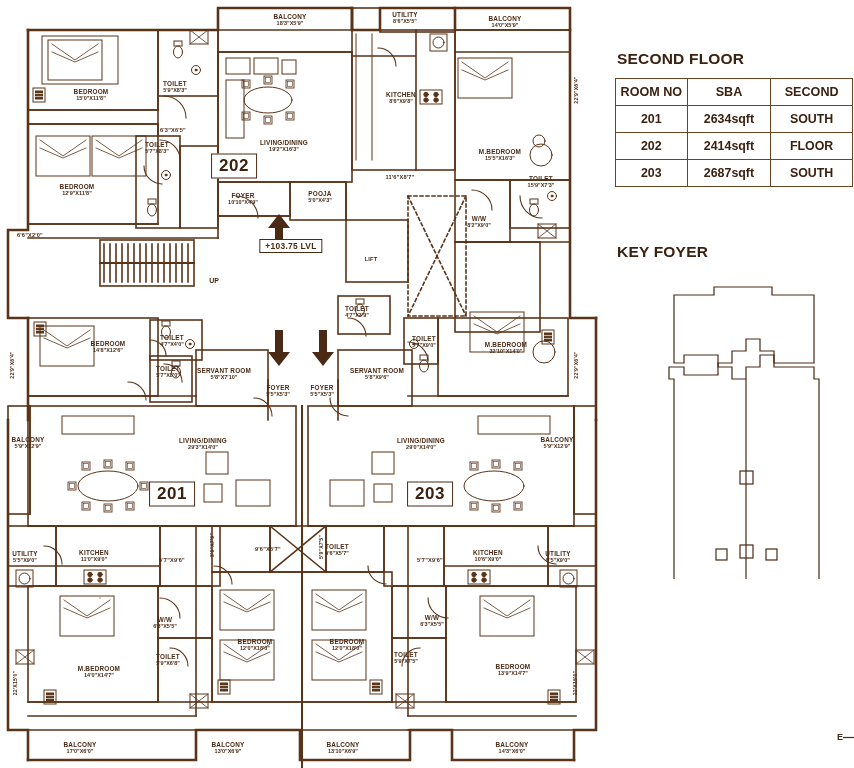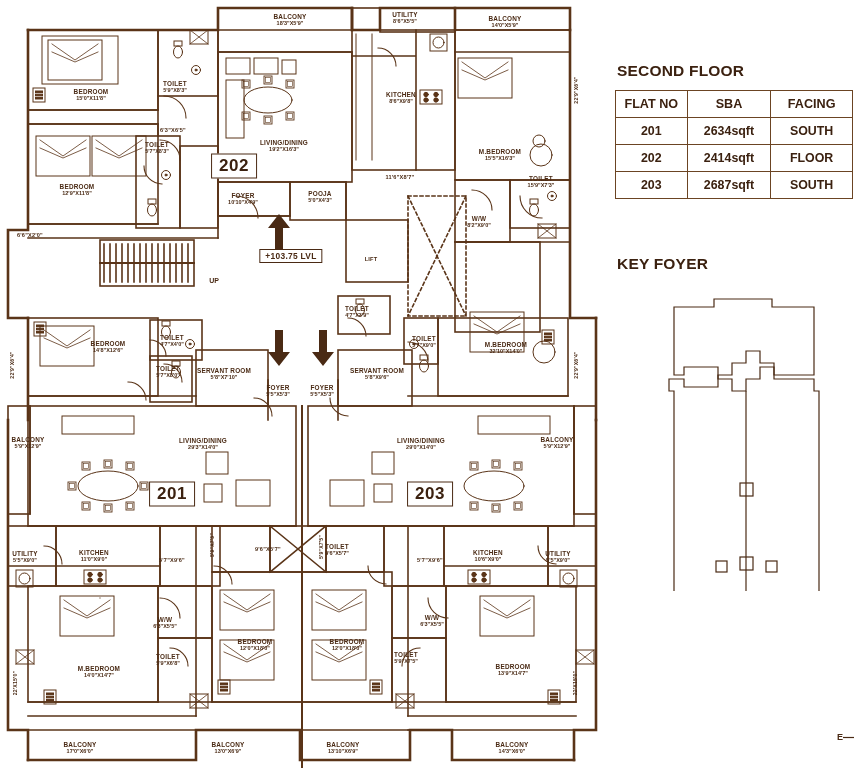--- a/index.html
+++ b/index.html
@@ -23,21 +23,21 @@
   .flatbadge{position:absolute;border:1.6px solid #4a2a14;background:#fff;
              font-size:17px;font-weight:700;letter-spacing:.5px;
              padding:1px 7px 2px;transform:translate(-50%,-50%);color:#3b2110;}
   .lvlbadge{position:absolute;border:1.4px solid #4a2a14;background:#fff;
             font-size:8.4px;font-weight:700;padding:1px 5px;
             transform:translate(-50%,-50%);letter-spacing:.3px;}
   .uptxt{position:absolute;font-size:7px;font-weight:700;transform:translate(-50%,-50%);}
   .etxt{position:absolute;font-size:9px;font-weight:700;transform:translate(-50%,-50%);}
 
   
-  #panel{position:absolute;left:612px;top:12px;width:242px;height:720px;}
+  #panel{position:absolute;left:612px;top:0;width:242px;height:720px;}
   .sec-title{font-size:15.5px;font-weight:700;letter-spacing:.2px;color:#3b2110;}
   #secondfloor-title{position:absolute;left:5px;top:50px;}
   #keyplan-title{position:absolute;left:5px;top:243px;}
 
   table.flats{position:absolute;left:3px;top:78px;border-collapse:collapse;
               width:238px;}
   table.flats th,table.flats td{border:1.4px solid #6b4423;text-align:center;
               font-size:12.4px;font-weight:700;color:#3b2110;height:26px;
               padding:0 2px;}
   table.flats th{font-size:12.6px;}
@@ -565,42 +565,42 @@
       <div class="lbl solo vert" style="left: 322px; top: 547px;">
         <span class="n" style="font-size:5.2px">5'9"X7'5"</span>
       </div>
     </div>
   <div id="badges">
       <div class="flatbadge" style="left: 234px; top: 166px;">202</div>
       <div class="flatbadge" style="left: 172px; top: 494px;">201</div>
       <div class="flatbadge" style="left: 430px; top: 494px;">203</div>
     </div>
 
-  <div class="lvlbadge" id="lvl" style="left:291px;top:256px">+103.75 LVL</div>
+  <div class="lvlbadge" id="lvl" style="left:291px;top:246px">+103.75 LVL</div>
   <div class="uptxt" style="left:214px;top:280px">UP</div>
   <div class="etxt" style="left:840px;top:737px">E</div>
   <svg style="position:absolute;left:843px;top:735px" width="11" height="5">
     <path d="M0 2.5 L11 2.5" stroke="#4a2a14" stroke-width="1.2"></path>
   </svg>
 
   <div id="panel">
 
     <div class="sec-title" id="secondfloor-title">SECOND FLOOR</div>
 
     <table class="flats">
       <colgroup>
           <col class="c1">
           <col class="c2">
           <col class="c3">
         </colgroup>
       <thead>
         <tr>
-          <th>FLAT NO</th>
+          <th>ROOM NO</th>
           <th>SBA</th>
-          <th>FACING</th>
+          <th>SECOND</th>
         </tr>
       </thead>
       <tbody>
         <tr>
           <td>201</td>
           <td>2634sqft</td>
           <td>SOUTH</td>
         </tr>
         <tr>
           <td>202</td>

